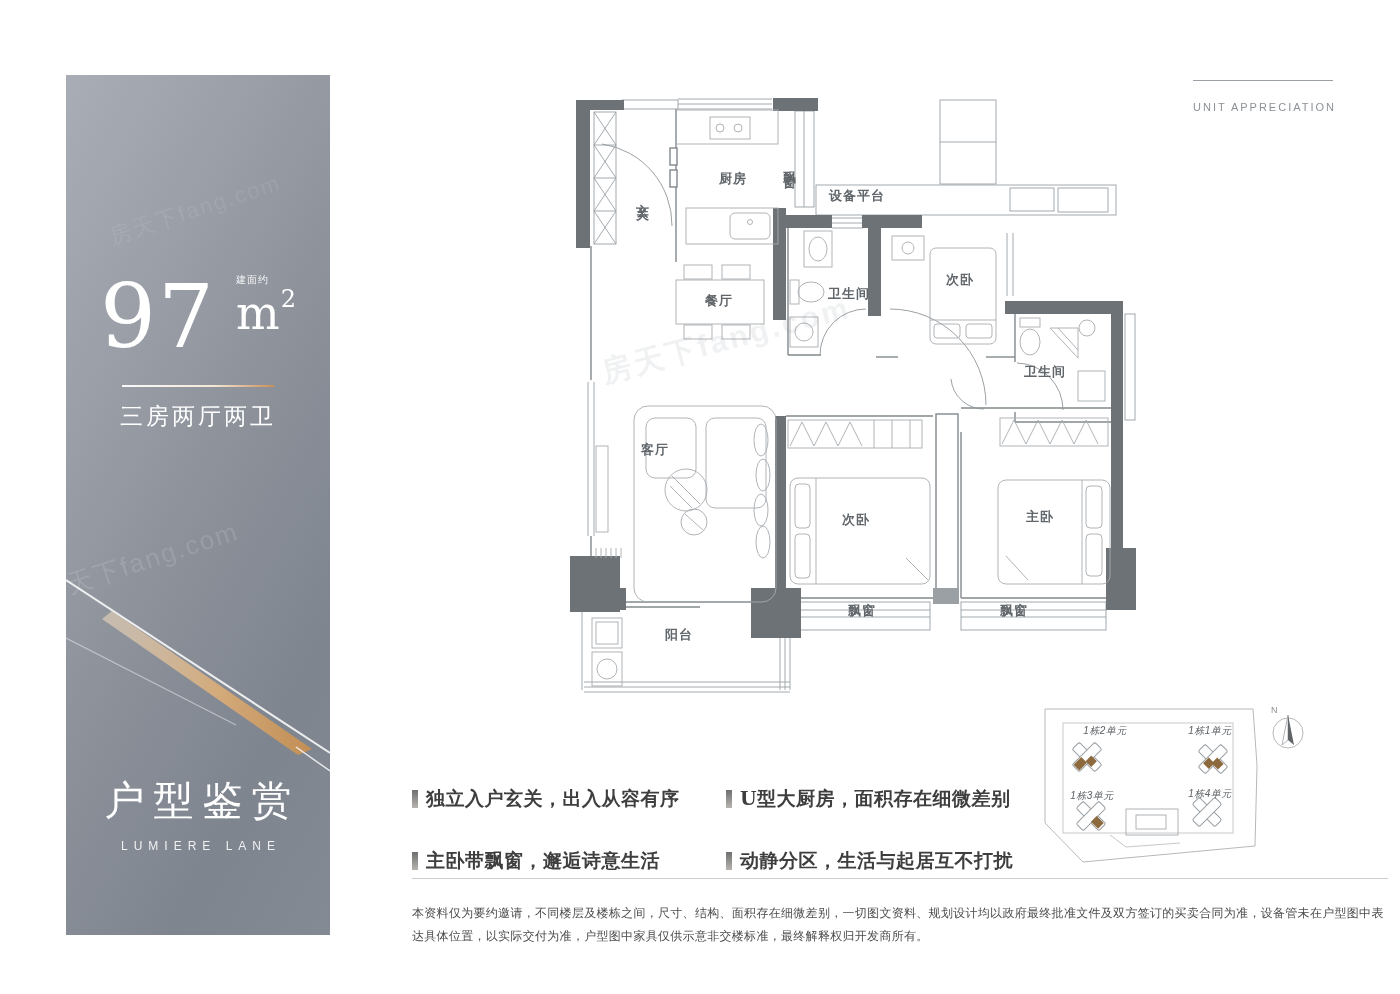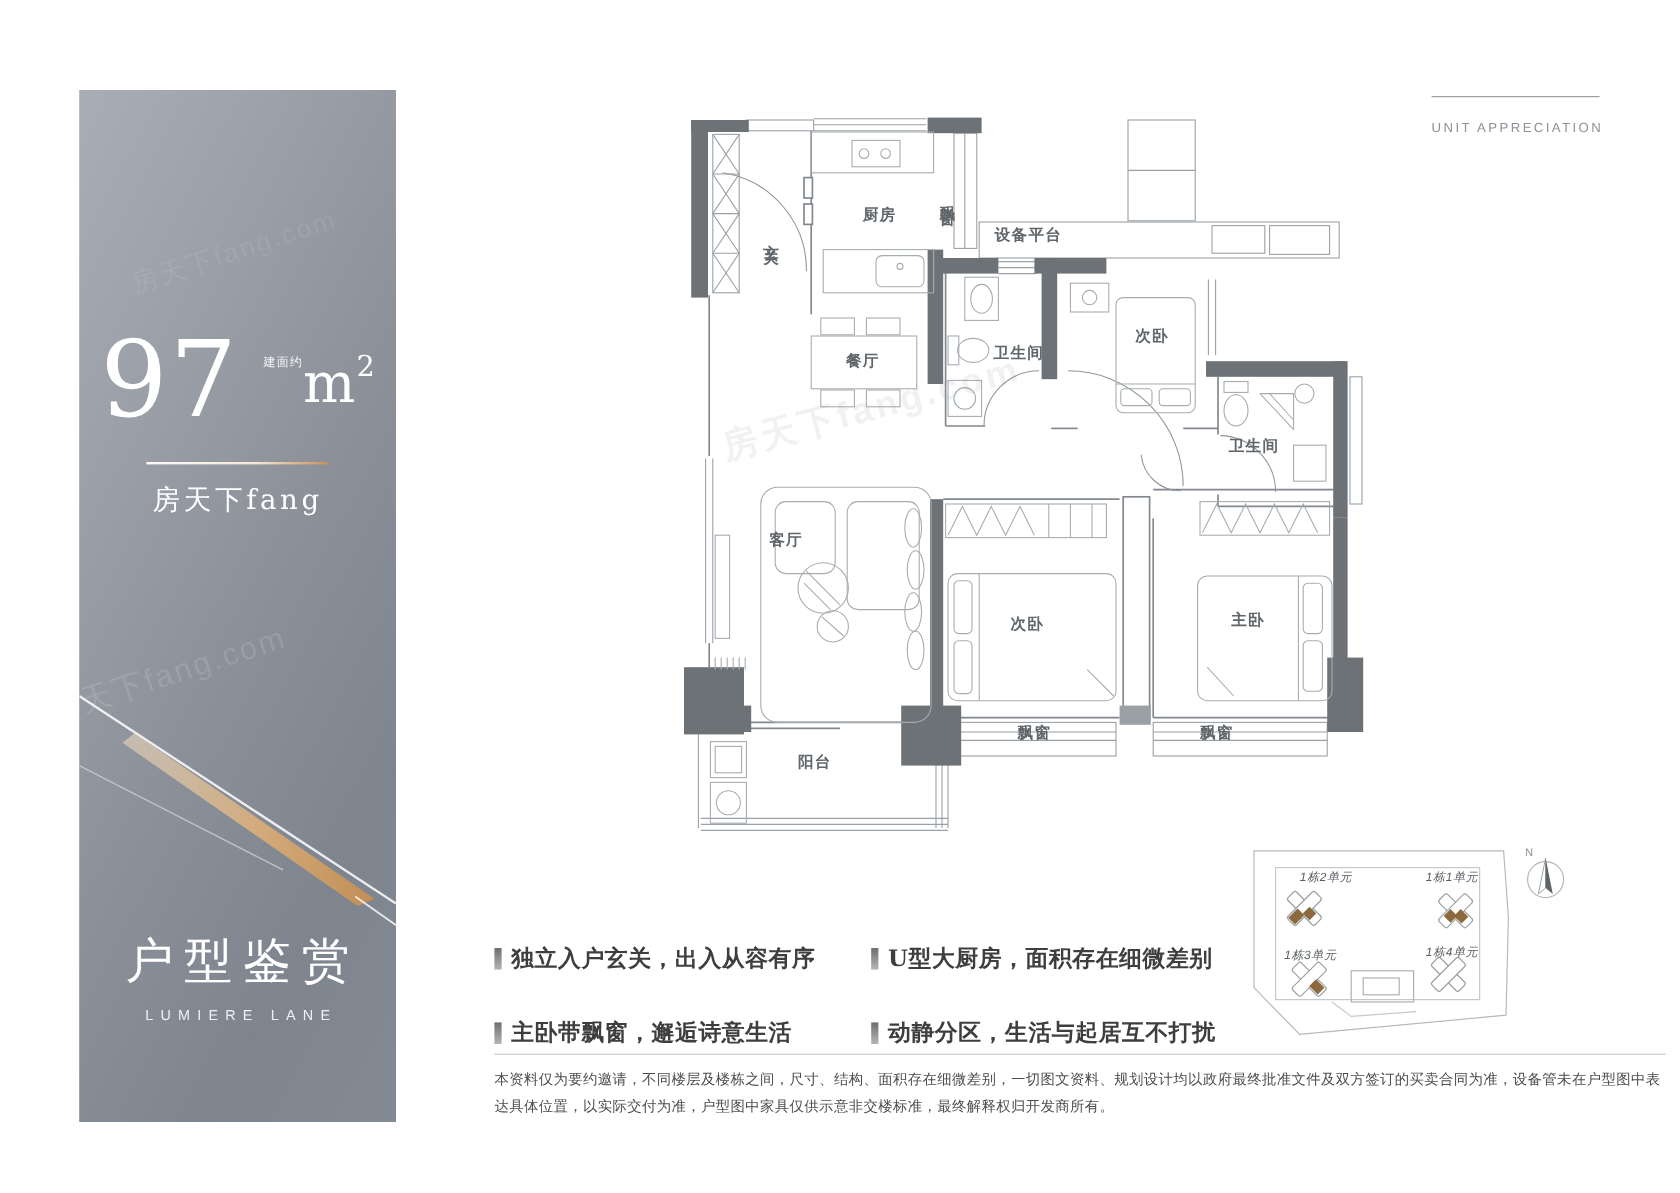--- a/index.html
+++ b/index.html
@@ -10,23 +10,23 @@
   .panel{position:absolute;left:66px;top:75px;width:264px;height:860px;
          background:linear-gradient(118deg,#a9aeb6 0%,#999ea7 28%,#8b9099 52%,#7f858f 78%,#838a94 100%);
          overflow:hidden;}
   .panel .wm{position:absolute;font-size:26px;color:rgba(255,255,255,.13);
              white-space:nowrap;transform:rotate(-18deg);letter-spacing:2px;}
   .panel .wm.w1{left:-30px;top:470px;}
   .panel .wm.w2{left:40px;top:120px;font-size:22px;color:rgba(255,255,255,.09);}
   .streaks{position:absolute;inset:0;}
   .area-block{position:absolute;left:0;top:198px;width:100%;text-align:center;color:#fff;
               font-family:"DejaVu Serif","Liberation Serif",serif;}
-  .area-row{display:inline-flex;align-items:center;gap:16px;}
+  .area-row{display:inline-flex;align-items:flex-start;gap:16px;}
   .area-num{font-size:88px;line-height:1;letter-spacing:2px;}
-  .m-wrap{display:inline-flex;flex-direction:row;align-items:flex-start;margin-left:4px;}
+  .m-wrap{display:inline-flex;flex-direction:column;align-items:flex-start;margin-left:4px;}
   .jianmian{font-size:10px;letter-spacing:1px;opacity:.9;margin-bottom:2px;font-family:"Liberation Sans",sans-serif;}
   .m-unit{font-size:46px;line-height:.85;}
   .m-unit sup{font-size:24px;vertical-align:22px;margin-left:1px;}
   .divider{position:absolute;left:56px;top:310px;width:152px;height:2px;
            background:linear-gradient(90deg,rgba(255,255,255,.95) 0%,#f5e8d8 60%,#c98f55 100%);}
   .layout-text{position:absolute;left:0;top:326px;width:100%;text-align:center;color:#fff;
                font-size:23px;letter-spacing:3px;font-family:"DejaVu Serif","Liberation Serif",serif;}
   .panel-title{position:absolute;left:0;top:698px;width:100%;text-align:center;color:#fff;
                font-size:40px;letter-spacing:9px;text-indent:9px;
                font-family:Liberation Serif, serif;}
@@ -55,21 +55,21 @@
   .feature .bar{width:6px;height:18px;margin-right:8px;flex:none;
                 background:linear-gradient(180deg,#6f6f6f,#b7b4b0);}
 
   
   .siteplan{position:absolute;left:1040px;top:695px;width:270px;height:185px;}
   .slabel{position:absolute;transform:translate(-50%,-50%);font-size:10px;color:#5a5f63;
           white-space:nowrap;letter-spacing:.5px;font-style:italic;}
 
   
   .disclaimer{position:absolute;left:412px;top:878px;width:976px;
-              border-top:1px solid #cccccc;padding-top:9px;
+              border-top:1px solid #cccccc;padding-top:23px;
               font-size:12px;color:#4d4d4d;line-height:1.95;letter-spacing:.3px;}
 </style>
 </head>
 <body>
 
 <div class="stage">
 
   <aside class="panel">
     <svg class="streaks" width="264" height="860" viewBox="0 0 264 860">
       <line x1="0" y1="505" x2="264" y2="678" stroke="rgba(255,255,255,0.85)" stroke-width="2"></line>
@@ -90,21 +90,21 @@
     <div class="area-block">
       <span class="area-row">
         <span class="area-num">97</span>
         <span class="m-wrap">
           <span class="jianmian">建面约</span>
           <span class="m-unit"><span>m</span><sup>2</sup></span>
         </span>
       </span>
     </div>
     <div class="divider"></div>
-    <div class="layout-text">房天下fang</div>
+    <div class="layout-text">三房两厅两卫</div>
     <div class="panel-title">户型鉴赏</div>
     <div class="panel-sub">LUMIERE LANE</div>
   </aside>
 
   <div class="unit-appreciation">UNIT APPRECIATION</div>
 
   <div class="plan">
     <svg width="582" height="622" viewBox="0 0 582 622">
       <g stroke="#9aa0a5" stroke-width="0.9" fill="none">
 

